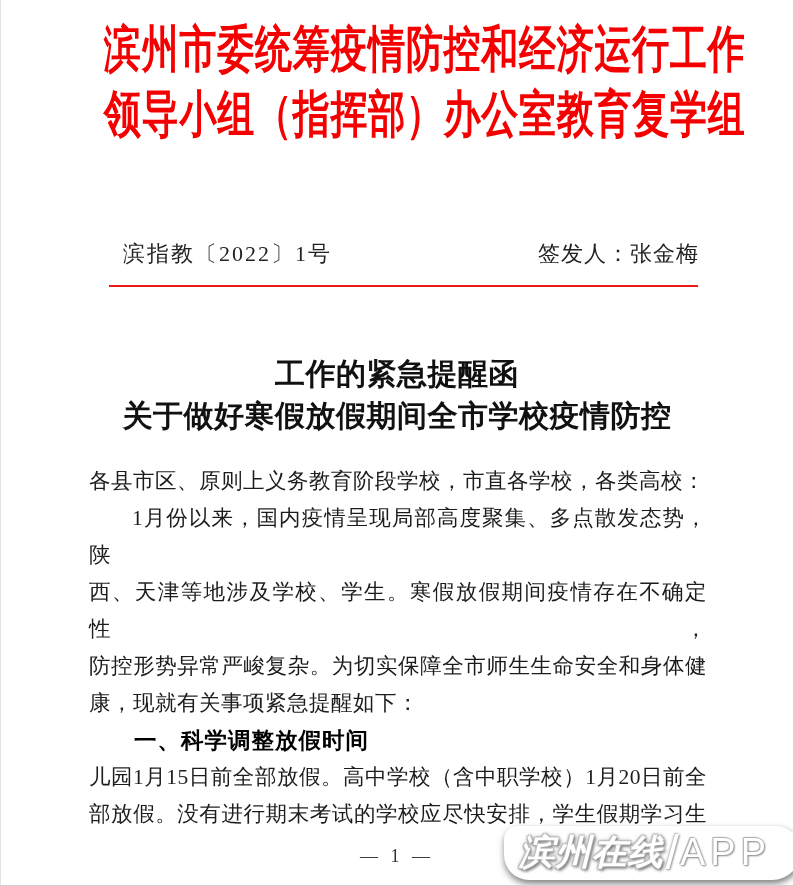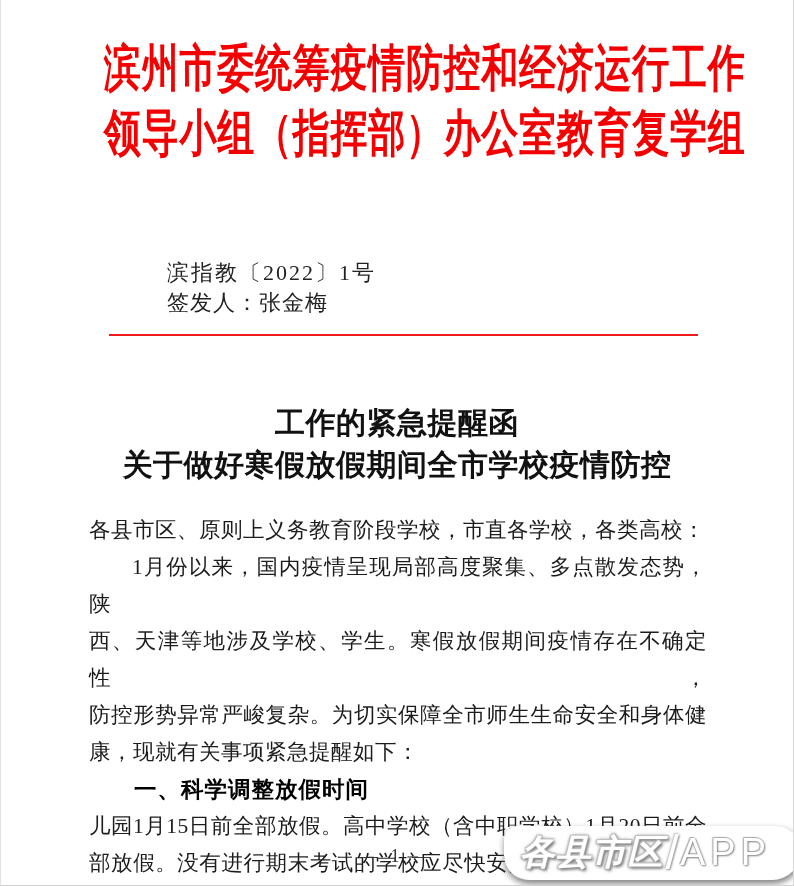--- a/index.html
+++ b/index.html
@@ -10,42 +10,41 @@
     height: 886px;
     background: #ffffff;
     border-left: 1px solid #e2e2e2;
     border-right: 1px solid #d8d8d8;
     border-bottom: 1px solid #cfcfcf;
     overflow: hidden;
     font-family: "Liberation Serif", "DejaVu Serif", serif;
     color: #1c1c1c;
   }
   
-  .letterhead { padding-top: 36px; text-align: center; }
+  .letterhead { padding-top: 17px; text-align: center; }
   .letterhead .lh-line {
     font-family: "Liberation Serif", "DejaVu Serif", serif;
     font-weight: 900;
     font-size: 50px;
     line-height: 65px;
     color: #f40000;
     letter-spacing: 1px;
     transform: scaleX(0.74);
     transform-origin: 50% 50%;
     white-space: nowrap;
   }
   
   .meta-row {
     display: flex;
     justify-content: space-between;
     align-items: baseline;
     margin: 92px 94px 0 122px;
     font-size: 22px;
     line-height: 30px;
     color: #222;
-    flex-direction: column;
   }
   .doc-number { letter-spacing: 2px; }
   .signer { letter-spacing: 1px; margin-left: 44px; }
   
   .red-divider {
     height: 2px;
     background: #f01919;
     margin: 16px 95px 0 108px;
   }
   
@@ -158,18 +157,18 @@
     <div class="body-line fill">防控形势异常严峻复杂。为切实保障全市师生生命安全和身体健</div>
     <div class="body-line">康，现就有关事项紧急提醒如下：</div>
     <div class="body-line indent heading">一、科学调整放假时间</div>
     <div class="body-line fill">儿园1月15日前全部放假。高中学校（含中职学校）1月20日前全</div>
     <div class="body-line fill">部放假。没有进行期末考试的学校应尽快安排，学生假期学习生</div>
   </div>
 
   <div class="page-footer">— 1 —</div>
 
   <div class="watermark">
-    <span class="wm-cn">各县市区</span>
+    <span class="wm-cn">滨州在线</span>
     <span class="wm-slash">/</span>
     <span class="wm-app">APP</span>
   </div>
 
 </div>
 
 </body></html>

